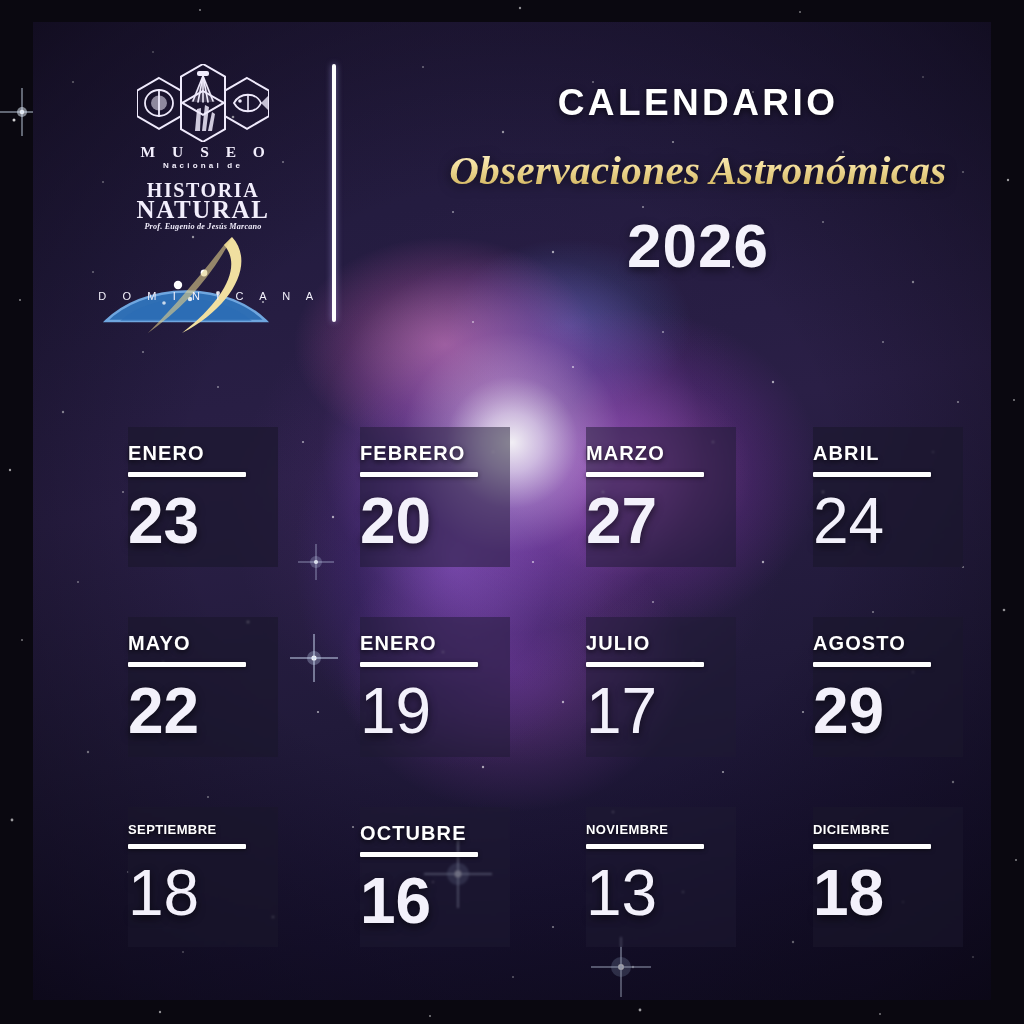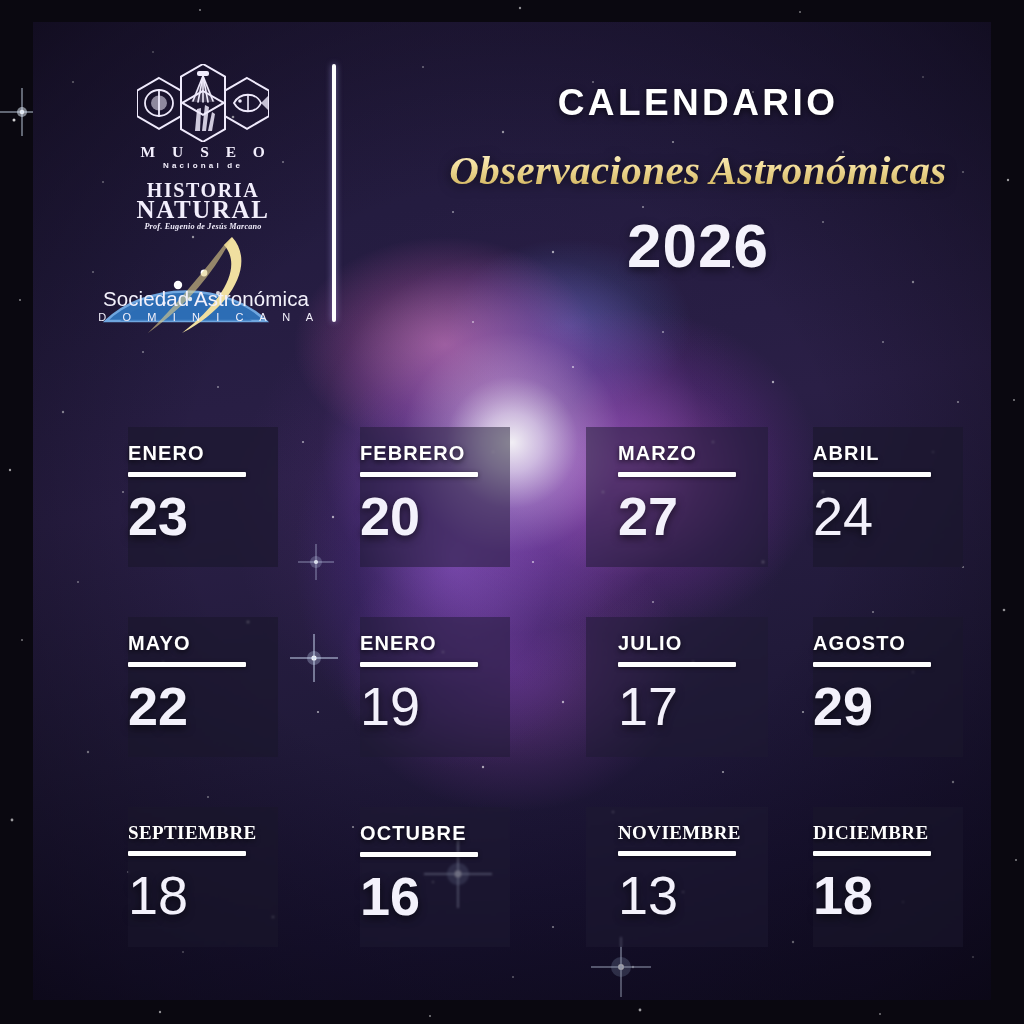--- a/index.html
+++ b/index.html
@@ -70,30 +70,30 @@
   .grid{position:absolute;left:62px;top:383px;width:900px;}
   .row{position:relative;height:190px;}
   .card{position:absolute;top:22px;width:150px;height:140px;
         background:rgba(26,22,44,.62);
         backdrop-filter:blur(1px);
         display:flex;flex-direction:column;}
   .card.lift{background:rgba(30,26,50,.50);}
   .m-name{margin-top:15px;font-size:20px;font-weight:700;color:#ffffff;
           letter-spacing:1.1px;white-space:nowrap;
           text-shadow:0 2px 5px rgba(0,0,0,.65);}
-  .m-name.small{font-size:19px;letter-spacing:.4px;font-family:Liberation Serif, serif;}
+  .m-name.small{font-size:13px;letter-spacing:.4px;}
   .m-rule{width:118px;height:5px;background:#ffffff;margin-top:7px;
           border-radius:1px;box-shadow:0 1px 4px rgba(0,0,0,.5);}
-  .m-day{margin-top:12px;font-size:54px;color:#f3f1fb;line-height:1;
+  .m-day{margin-top:12px;font-size:64px;color:#f3f1fb;line-height:1;
          text-shadow:0 3px 9px rgba(0,0,0,.6);}
   .m-day.bold{font-weight:700;}
   .m-day.light{font-weight:400;}
 
   
-  .c0{left:33px;}  .c1{left:265px;} .c2{left:491px;padding-left:32px;} .c3{left:718px;}
+  .c0{left:33px;}  .c1{left:265px;} .c2{left:491px;} .c3{left:718px;}
 </style>
 </head>
 <body>
 
 <div id="poster">
 
   <svg class="outerstars" width="1024" height="1024" viewBox="0 0 1024 1024">
     <rect width="1024" height="1024" fill="#0a0810"></rect>
     <g fill="#ffffff">
       <circle cx="14" cy="120" r="1.5" opacity=".8"></circle>
@@ -297,21 +297,20 @@
             <circle cx="118" cy="44" r="3.4"></circle>
             <circle cx="104" cy="70" r="2.2" opacity=".85"></circle>
             <circle cx="132" cy="64" r="2" opacity=".8"></circle>
             <circle cx="78" cy="74" r="1.8" opacity=".75"></circle>
           </g>
 
           <path d="M146 8 C170 34, 146 78, 96 104 C140 70, 156 36, 138 16 Z" fill="#f0dfa0"></path>
           <path d="M138 16 C118 42, 92 74, 62 104 C96 80, 126 48, 146 8 Z" fill="#e3cf88" opacity=".6"></path>
         </svg>
         <div class="sad-text">
-          <div class="sad-1">Sociedad Astronómica</div>
           <div class="sad-2">D O M I N I C A N A</div>
         </div>
       </div>
     </div>
 
     <div class="divider"></div>
 
     <div class="titles">
       <div class="t-calendario">CALENDARIO</div>
       <div class="t-sub">Observaciones Astronómicas</div>

